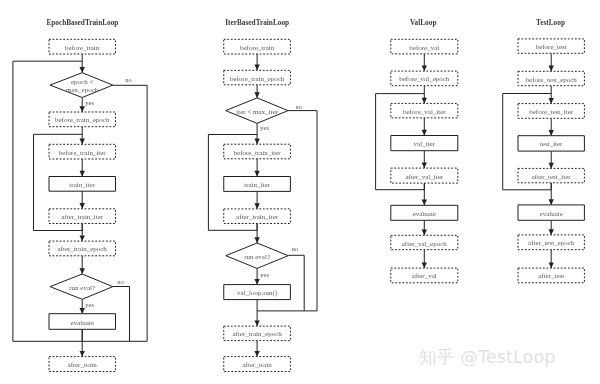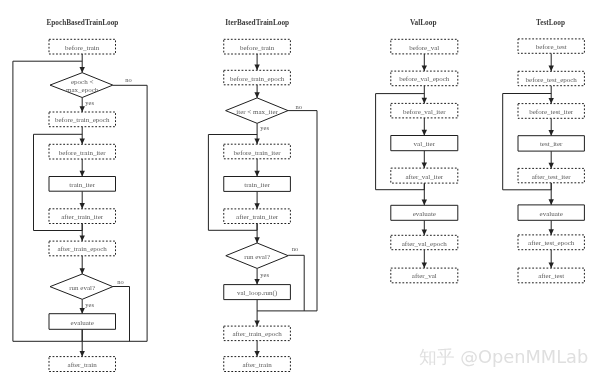--- a/index.html
+++ b/index.html
@@ -255,13 +255,13 @@
       <text x="257.2" y="25.4" class="col-title">IterBasedTrainLoop</text>
       <text x="298.8" y="108.8" class="edge-label">no</text>
       <text x="264.6" y="129.8" class="edge-label">yes</text>
       <text x="295" y="251.4" class="edge-label">no</text>
       <text x="264.6" y="276.5" class="edge-label">yes</text>
       <text x="423.2" y="25.4" class="col-title">ValLoop</text>
       <text x="550.5" y="25.4" class="col-title">TestLoop</text>
     </g>
   </svg>
 
-<div id="watermark" style="left: 419px; top: 345px; color: rgb(223, 223, 223); font-size: 17.8px;">知乎 @OpenMMLab</div>
+<div id="watermark" style="left: 419px; top: 345px; color: rgb(223, 223, 223); font-size: 17.8px;">知乎 @TestLoop</div>
 
 </body></html>

